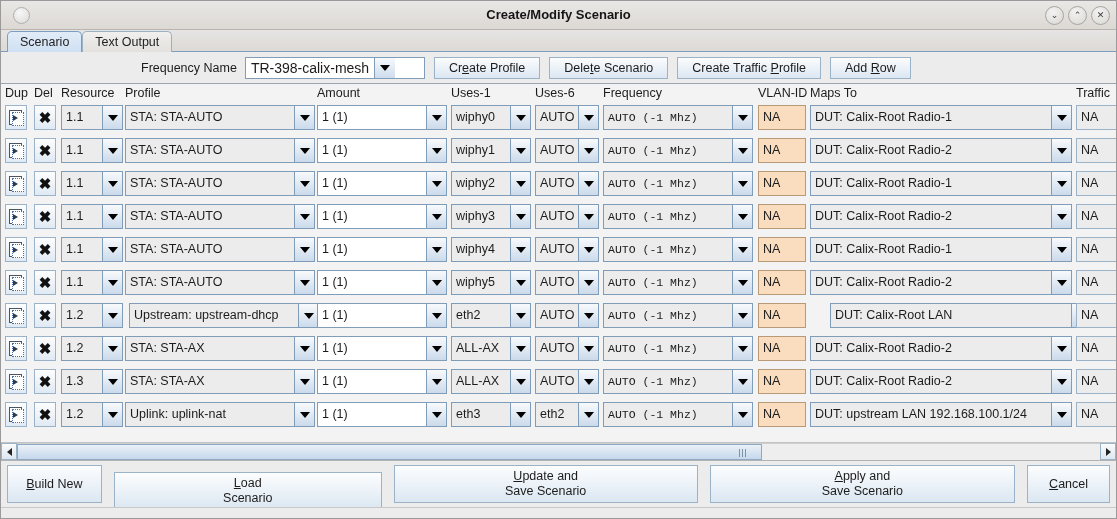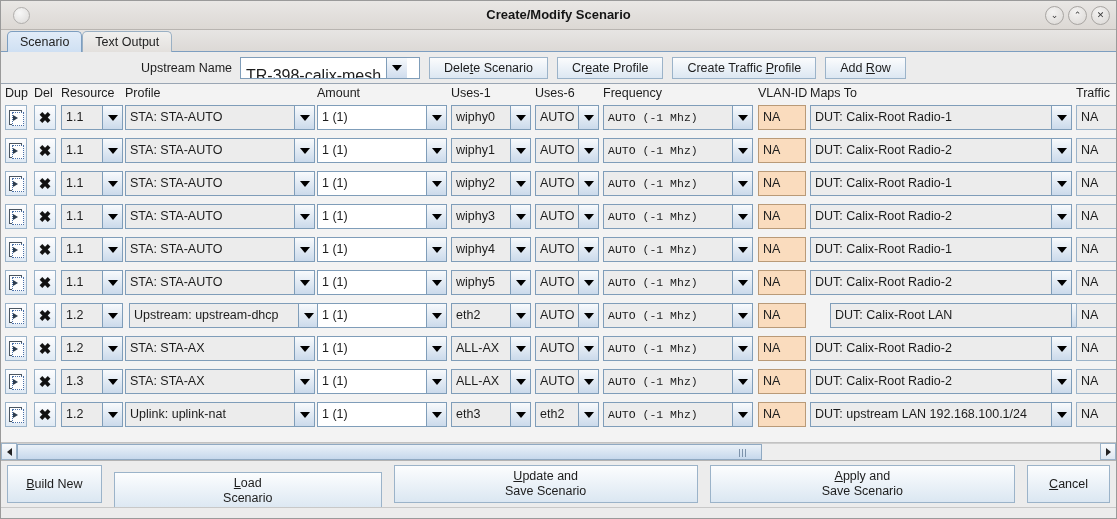--- a/index.html
+++ b/index.html
@@ -68,21 +68,21 @@
     border-bottom:1px solid #9aa6b4;
     box-sizing:border-box;
     padding-left:140px;
   }
   .tb-label{font-size:12.5px;margin-right:8px;color:#1c1c1c;}
   .combo{
     display:inline-flex;align-items:stretch;height:22px;box-sizing:border-box;
     border:1px solid #7f9db9;background:#fff;
   }
   .combo .val{
-    padding:8px 5px;line-height:20px;font-size:16px;
+    padding:0 5px;line-height:20px;font-size:14px;
     white-space:nowrap;overflow:hidden;
   }
   .combo .arrow{
     width:20px;flex:0 0 20px;
     background:linear-gradient(#f6f9fc,#cfdced);
     border-left:1px solid #7f9db9;
     display:flex;align-items:center;justify-content:center;
   }
   .caret{
     width:0;height:0;border-left:5px solid transparent;border-right:5px solid transparent;
@@ -218,29 +218,29 @@
       <div class="tb-btn">⌃</div>
       <div class="tb-btn">✕</div>
     </div>
   </div>
 
   <div class="tabstrip">
     <div class="tab active">Scenario</div><div class="tab">Text Output</div>
   </div>
 
   <div class="toolbar">
-    <span class="tb-label">Upstream Name</span>
+    <span class="tb-label">Frequency Name</span>
     <span class="combo name-combo">
       <span class="val">TR-398-calix-mesh</span>
       <span class="arrow">
           <span class="caret"></span>
         </span>
     </span>
+    <span class="btn">Cr<u>e</u>ate Profile</span>
     <span class="btn">Dele<u>t</u>e Scenario</span>
-    <span class="btn">Cr<u>e</u>ate Profile</span>
     <span class="btn">Create Traffic <u>P</u>rofile</span>
     <span class="btn">Add <u>R</u>ow</span>
   </div>
 
   <div class="tablewrap">
     <div class="grid" id="grid">
       <div class="hdr" id="grid-header">
           <span style="left: 4px;">Dup</span>
           <span style="left: 33px;">Del</span>
           <span style="left: 60px;">Resource</span>

